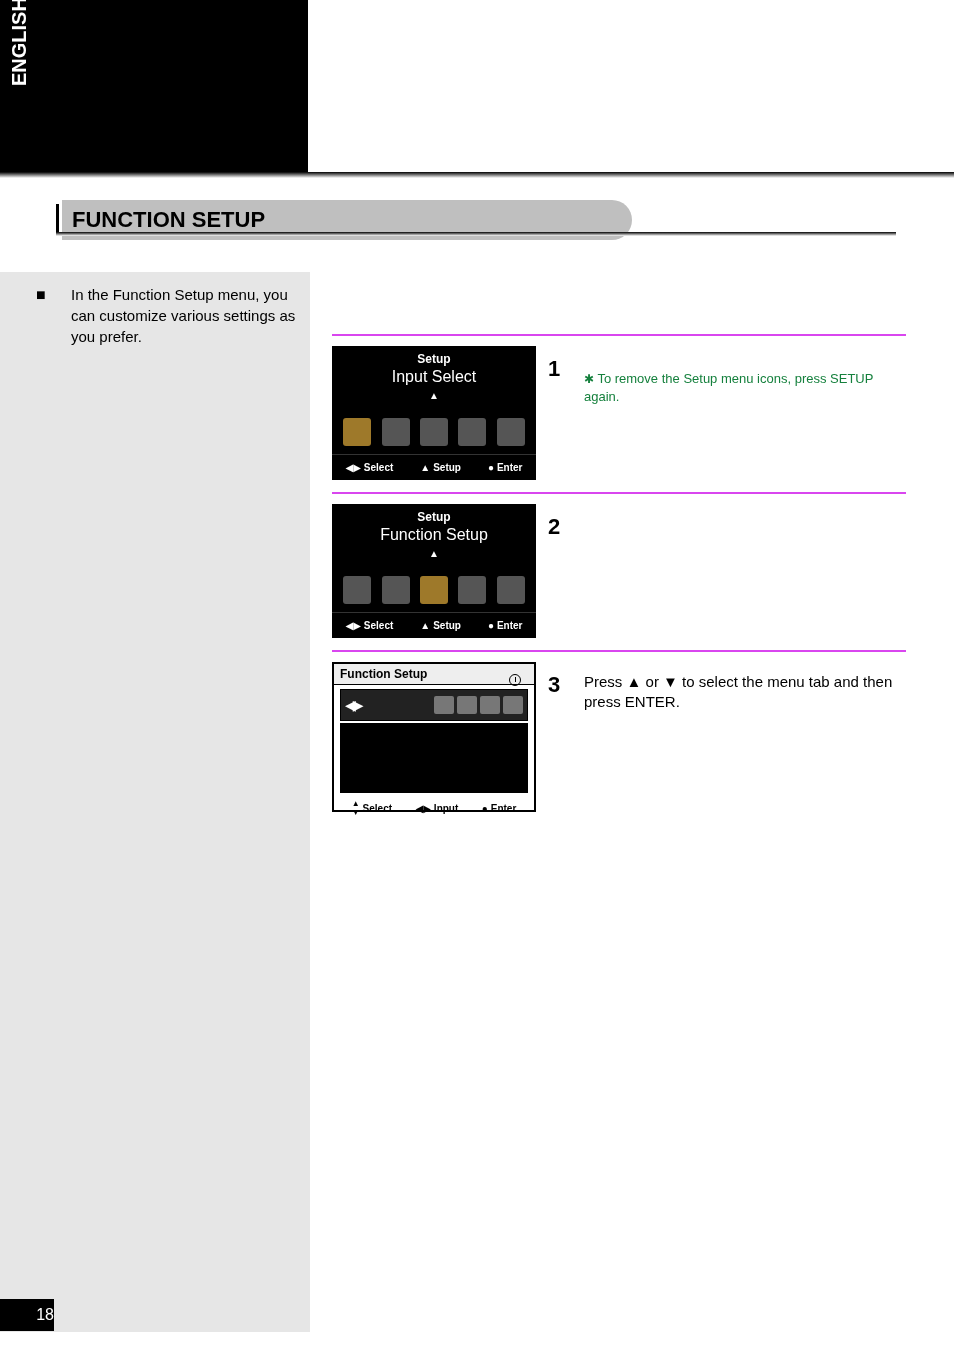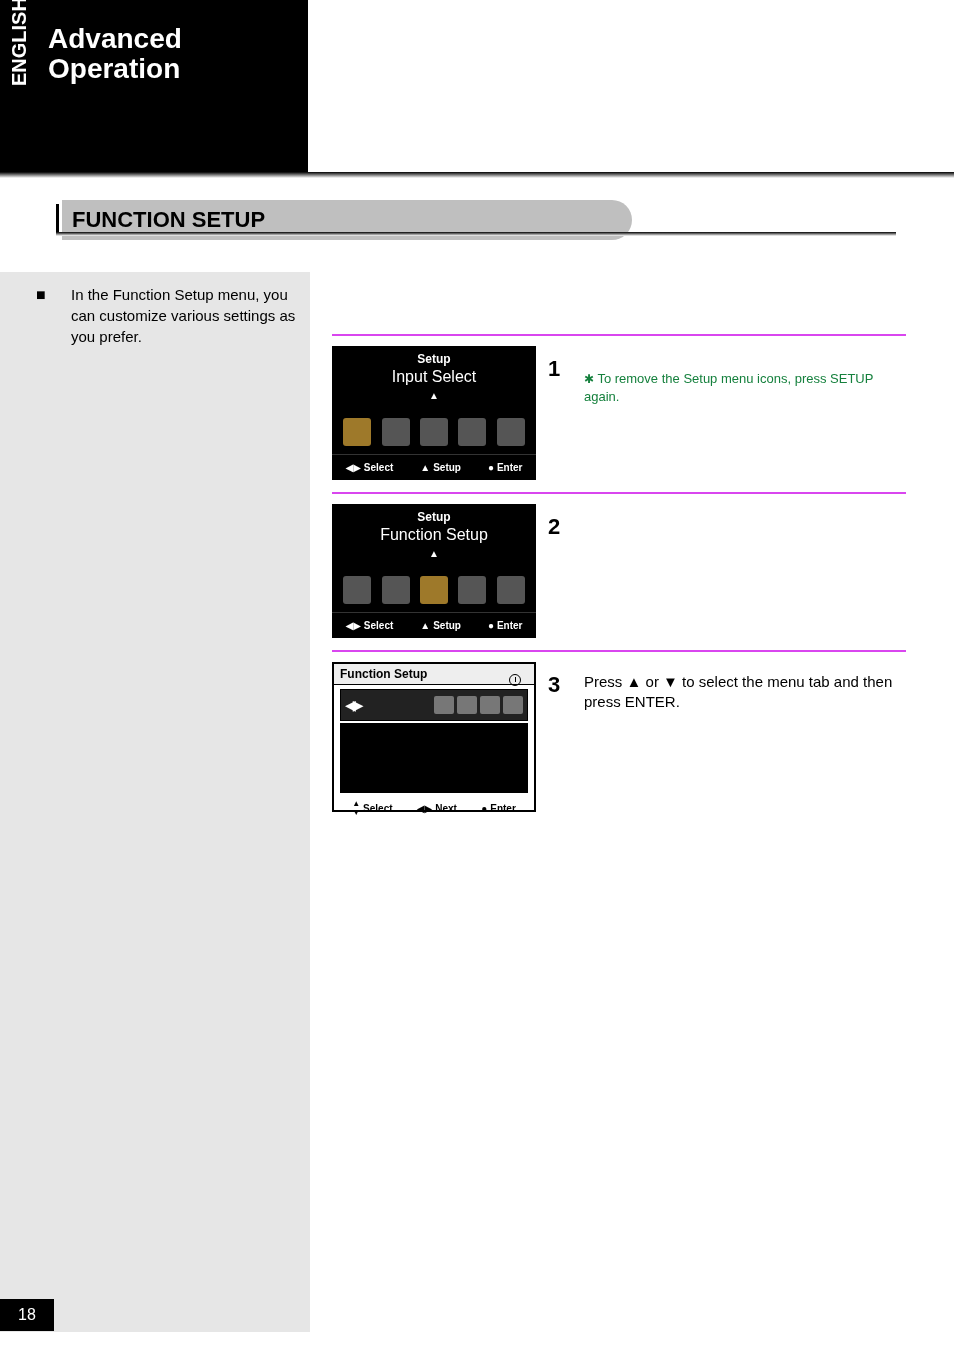--- a/index.html
+++ b/index.html
@@ -53,34 +53,30 @@
   .shot3 .strip .tabs { display: flex; gap: 3px; }
   .shot3 .strip .tab { width: 20px; height: 18px; background: #777; border-radius: 2px; }
   .shot3 .strip .clock { position: absolute; right: 6px; top: -16px; width: 12px; height: 12px; border: 1px solid #000; border-radius: 50%; }
   .shot3 .strip .clock:after { content: ""; position: absolute; left: 5px; top: 2px; width: 1px; height: 5px; background: #000; }
   .shot3 .black { background: #000; height: 70px; margin: 2px 6px 0 6px; }
   .shot3 .hint2 { display: flex; justify-content: space-around; align-items: center; height: 22px; font-size: 10px; margin: 4px 6px 0 6px; }
   .shot3 .hint2 span { display: inline-flex; align-items: center; gap: 3px; }
   .updn { display: inline-flex; flex-direction: column; line-height: 6px; font-size: 8px; }
 
   
-  .pagenum { position: absolute; left: 0; bottom: 18px; width: 54px; height: 32px; background: #000; color: #fff; text-align: center; line-height: 32px; font-size: 16px; }
+  .pagenum { position: absolute; left: 0; bottom: 18px; width: 54px; height: 32px; background: #000; color: #fff; text-align: right; line-height: 32px; font-size: 16px; }
 </style>
 </head>
 <body>
 
 <div class="page">
 
   <div class="corner">
     <div class="vbar"></div>
     <div class="vtext">ENGLISH</div>
-    <div class="ctr">
-      <div class="cline">Advanced</div>
-      <div class="cline">Operation</div>
-    </div>
   </div>
 
   <div class="topbar"></div>
 
   <div class="titleband">
     <span class="rule"></span>
     <span>FUNCTION SETUP</span>
   </div>
   <div class="thinbar"></div>
 
@@ -154,21 +150,21 @@
         </div>
         <div class="black"></div>
         <div class="hint2">
           <span>
               <span class="updn">
                 <span>▲</span>
                 <span>▼</span>
               </span> 
               <b>Select</b>
             </span>
-          <span>◀▶ <b>Next</b></span>
+          <span>◀▶ <b>Input</b></span>
           <span>● <b>Enter</b></span>
         </div>
       </div>
       <div class="stepnum">3</div>
       <div class="stepbody">
         <span>Press </span><span>▲</span><span> or </span><span>▼</span><span> to select the menu tab and then press ENTER.</span>
       </div>
     </div>
 
   </div>

